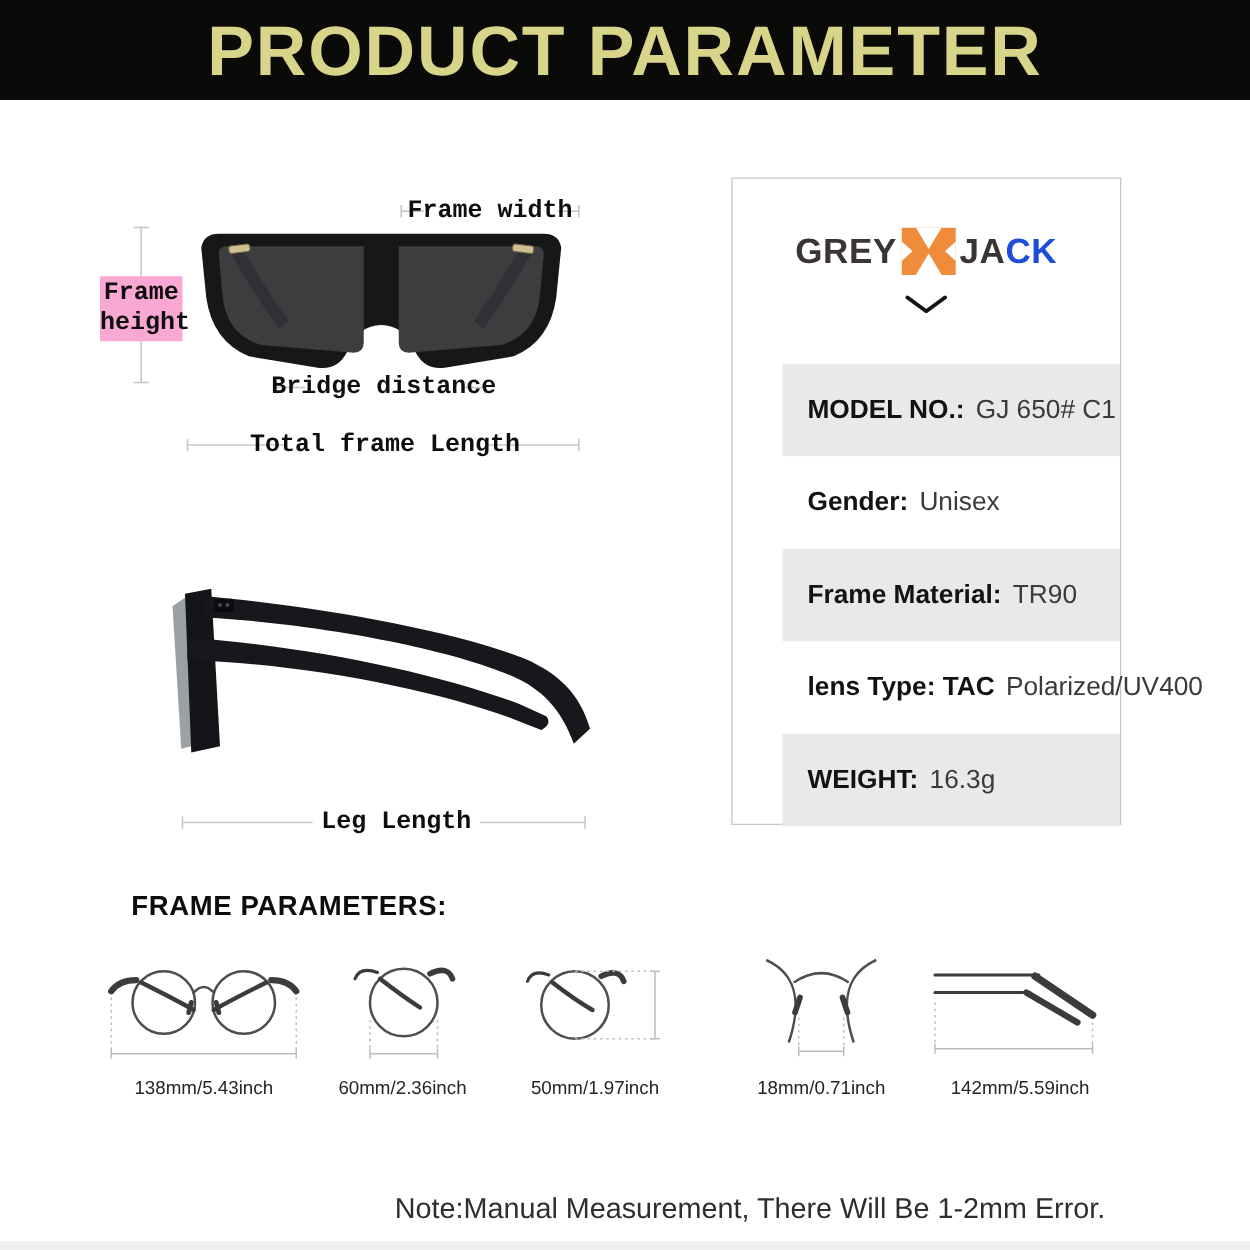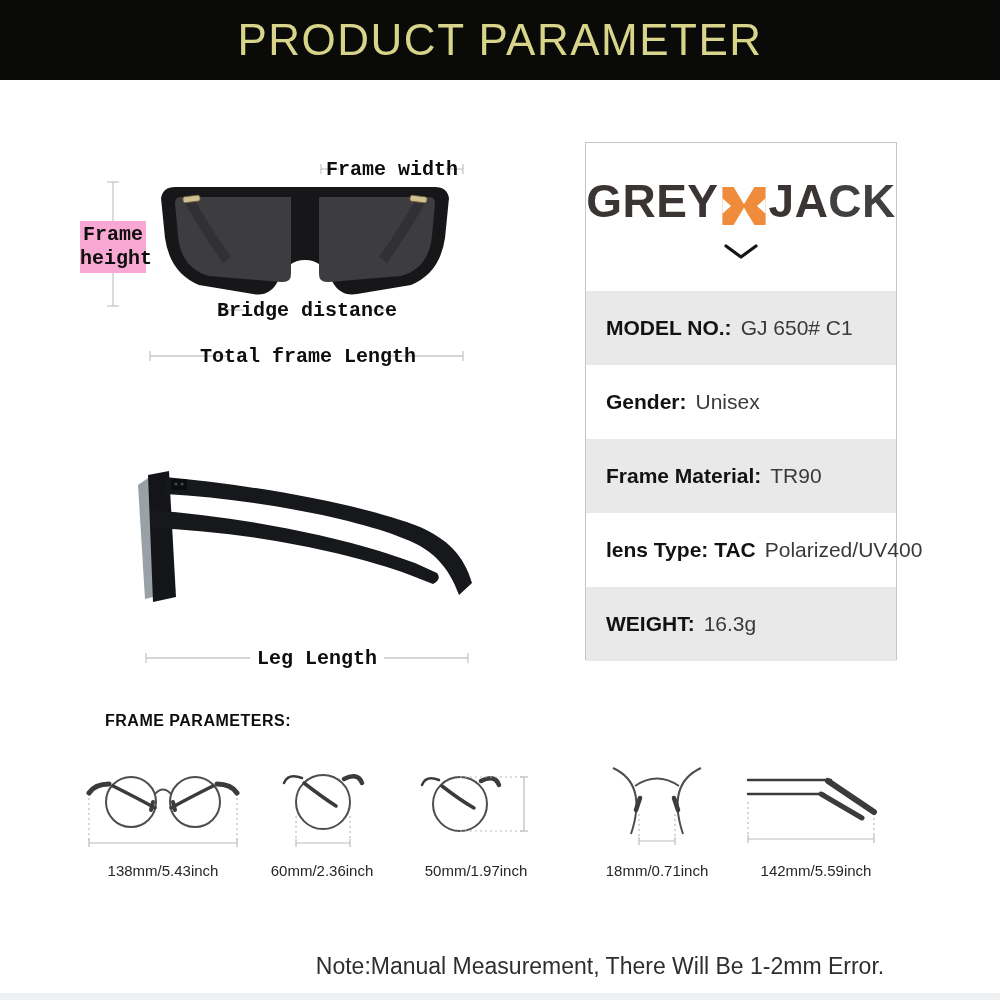--- a/index.html
+++ b/index.html
@@ -2,48 +2,48 @@
 <html><head>
 <meta charset="utf-8">
 <style>
   html,body{margin:0;padding:0;background:#fff;}
   .page{position:relative;width:1000px;height:1000px;background:#ffffff;
         font-family:"Liberation Sans",sans-serif;overflow:hidden;}
 
   
   .banner{position:absolute;top:0;left:0;width:1000px;height:80px;background:#0a0a08;
           display:flex;align-items:center;justify-content:center;}
-  .banner-title{color:#d8d58a;font-size:44px;font-weight:400;letter-spacing:1.5px;white-space:nowrap;}
+  .banner-title{color:#d8d58a;font-size:56px;font-weight:700;letter-spacing:1.5px;white-space:nowrap;}
 
   
   .anno{position:absolute;transform:translate(-50%,-50%);font-weight:600;font-size:20px;
         color:#0e0e0e;white-space:nowrap;font-family:Liberation Mono, monospace;}
   .anno.two-line{white-space:normal;width:66px;text-align:center;background:#f9a8d4;line-height:1.2;padding:2px 0;}
 
   
   .art{position:absolute;}
 
   
   .overlay{position:absolute;left:0;top:0;width:1000px;height:1000px;pointer-events:none;}
 
   
   .card{position:absolute;left:585px;top:142px;width:312px;height:518px;background:#fff;
         border:1px solid #c5c5c5;box-sizing:border-box;}
   .logo-block{height:148px;display:flex;flex-direction:column;align-items:center;justify-content:center;}
-  .logo{display:flex;align-items:center;font-size:46px;font-weight:700;color:#3a3532;letter-spacing:0.5px;}
-  .logo .ck{color:#404040;}
+  .logo{display:flex;align-items:center;font-size:28px;font-weight:700;color:#3a3532;letter-spacing:0.5px;}
+  .logo .ck{color:#1d4ed8;}
   .brand-icon-box{width:44px;height:38px;margin:0 3px;}
   .chevron-box{margin-top:16px;height:16px;}
-  .spec-row{height:74px;display:flex;align-items:center;padding-left:20px;font-size:21px;box-sizing:border-box;}
+  .spec-row{height:74px;display:flex;align-items:center;padding-left:20px;font-size:21px;box-sizing:border-box;margin-left:40px;}
   .spec-row.gray{background:#e9e9e9;}
   .spec-row .lbl{font-weight:700;color:#121212;margin-right:9px;white-space:nowrap;}
   .spec-row .val{color:#3a3a3a;white-space:nowrap;}
 
   
-  .fp-heading{position:absolute;left:105px;top:712px;font-size:16px;font-weight:700;
+  .fp-heading{position:absolute;left:105px;top:712px;font-size:22px;font-weight:700;
               color:#0d0d0d;letter-spacing:0.5px;}
   .diag{position:absolute;top:756px;width:160px;height:102px;}
   .diag-label{position:absolute;top:862px;transform:translateX(-50%);font-size:15px;color:#262626;white-space:nowrap;}
 
   .note{position:absolute;top:953px;left:600px;transform:translateX(-50%);font-size:23px;color:#2e2e2e;white-space:nowrap;}
   .bottom-strip{position:absolute;bottom:0;left:0;width:1000px;height:7px;background:#eef0f2;}
 </style>
 </head>
 <body>
 

